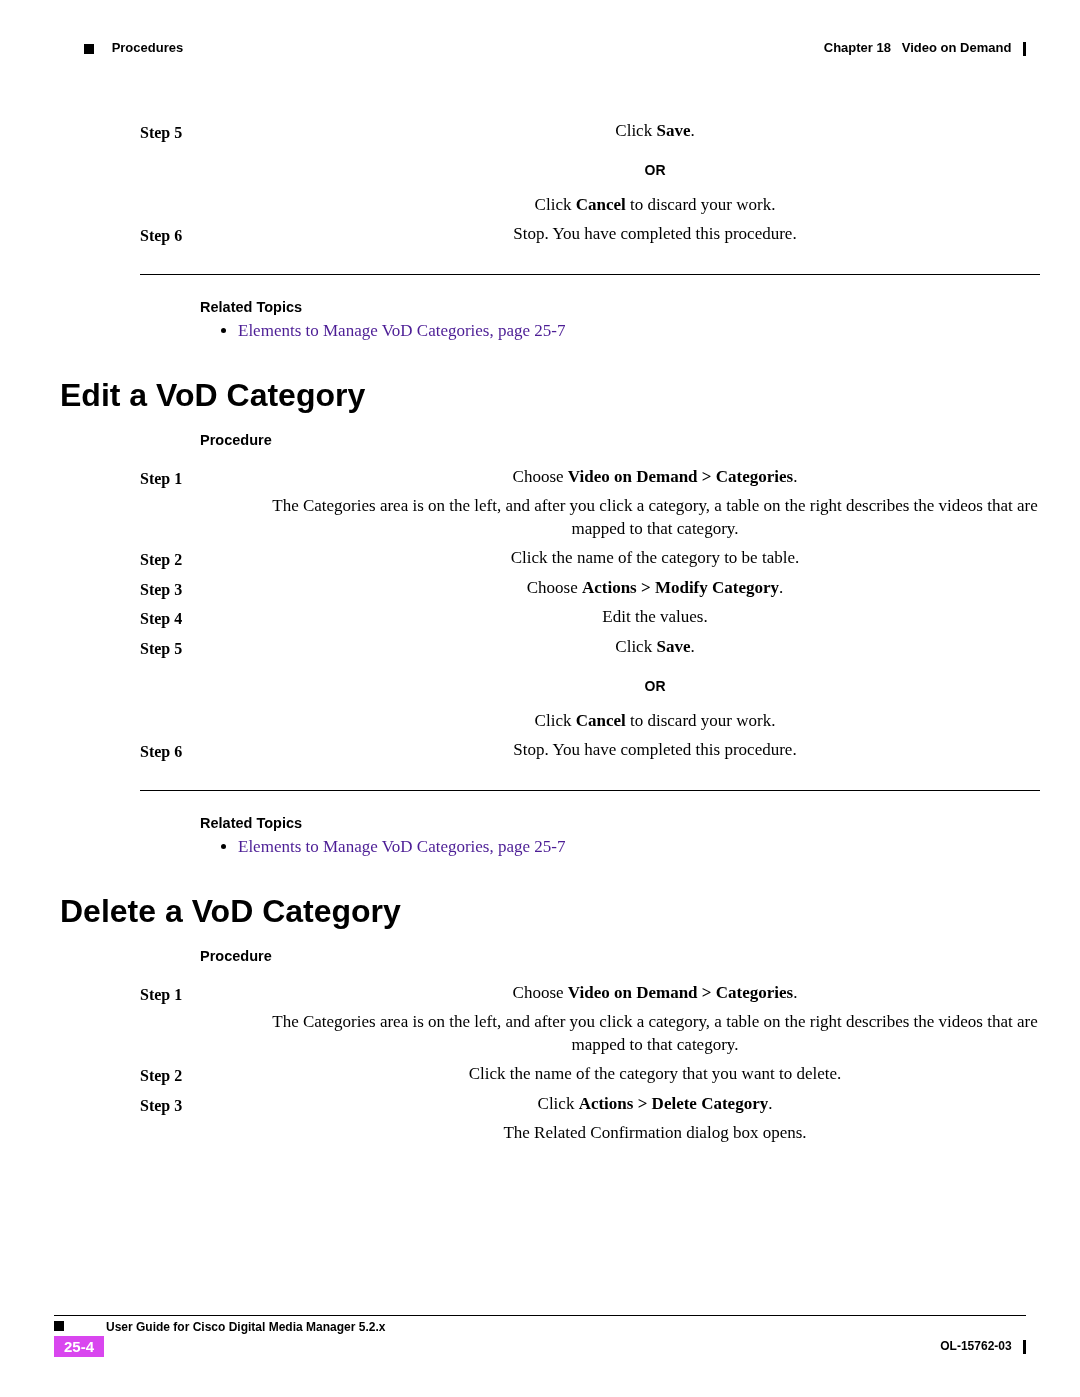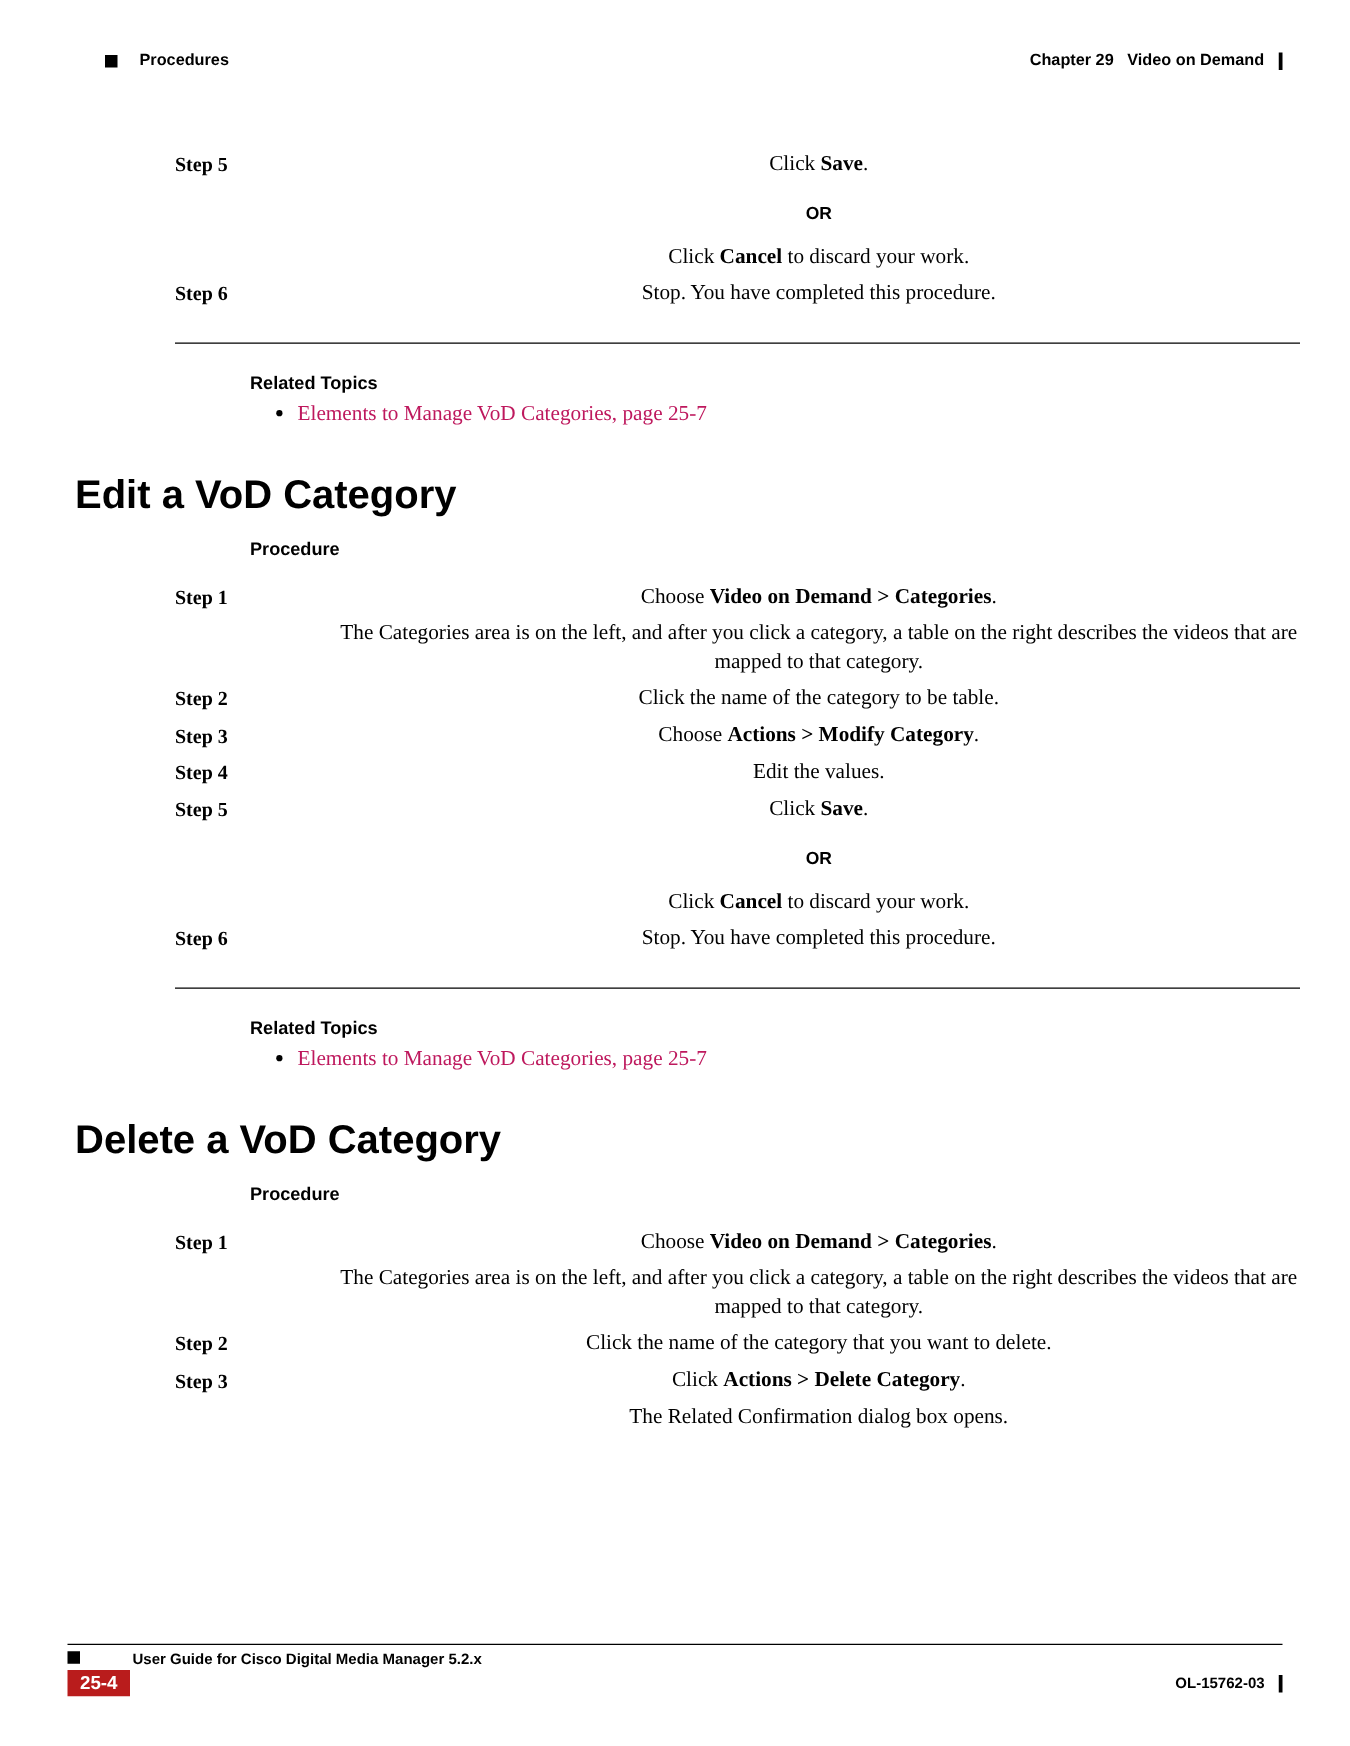--- a/index.html
+++ b/index.html
@@ -70,21 +70,21 @@
     font-size: 14.5px;
     margin-left: 140px;
     margin-top: 24px;
   }
   .bullet-list {
     margin: 6px 0 0 160px;
     padding:0;
     font-size: 17px;
   }
   .bullet-list li { list-style: disc; margin-left: 18px; }
-  .link { color: #be185d; }
+  .link { color: #4c1d95; }
   .h2 {
     font-family: Arial, Helvetica, sans-serif;
     font-weight: bold;
     font-size: 32px;
     margin: 36px 0 18px 0;
   }
   .procedure-heading {
     font-family: Arial, Helvetica, sans-serif;
     font-weight: bold;
     font-size: 14.5px;
@@ -100,21 +100,21 @@
     font-size: 12px;
     font-weight: bold;
   }
   .footer .line {
     border-top: 1.5px solid #000;
     margin-bottom: 4px;
   }
   .footer .title { margin-left: 32px; }
   .footer .row2 { display:flex; align-items:center; margin-top:2px;}
   .footer .pagebox {
-    background:#b91c1c;color:#fff;
+    background:#d946ef;color:#fff;
     padding: 2px 10px;
     font-size: 15px;
     display:inline-block;
   }
   .footer .rt {
     margin-left:auto;
   }
   .footer .rbar {
     display:inline-block;width:3px;height:14px;background:#000;vertical-align:middle;margin-left:8px;
   }
@@ -125,21 +125,21 @@
 </style>
 </head>
 <body>
 
 <div class="hdr">
   <span class="left">
     <span class="lmark"></span>
     <span>Procedures</span>
   </span>
   <span class="right">
-    <span>Chapter 29</span>&nbsp;&nbsp;
+    <span>Chapter 18</span>&nbsp;&nbsp;
     <span>Video on Demand</span>
     <span class="bar"></span>
   </span>
 </div>
 
 <div class="content">
 
   <div class="step-row" style="margin-top:20px;">
     <div class="step-label">Step 5</div>
     <div class="step-body">

